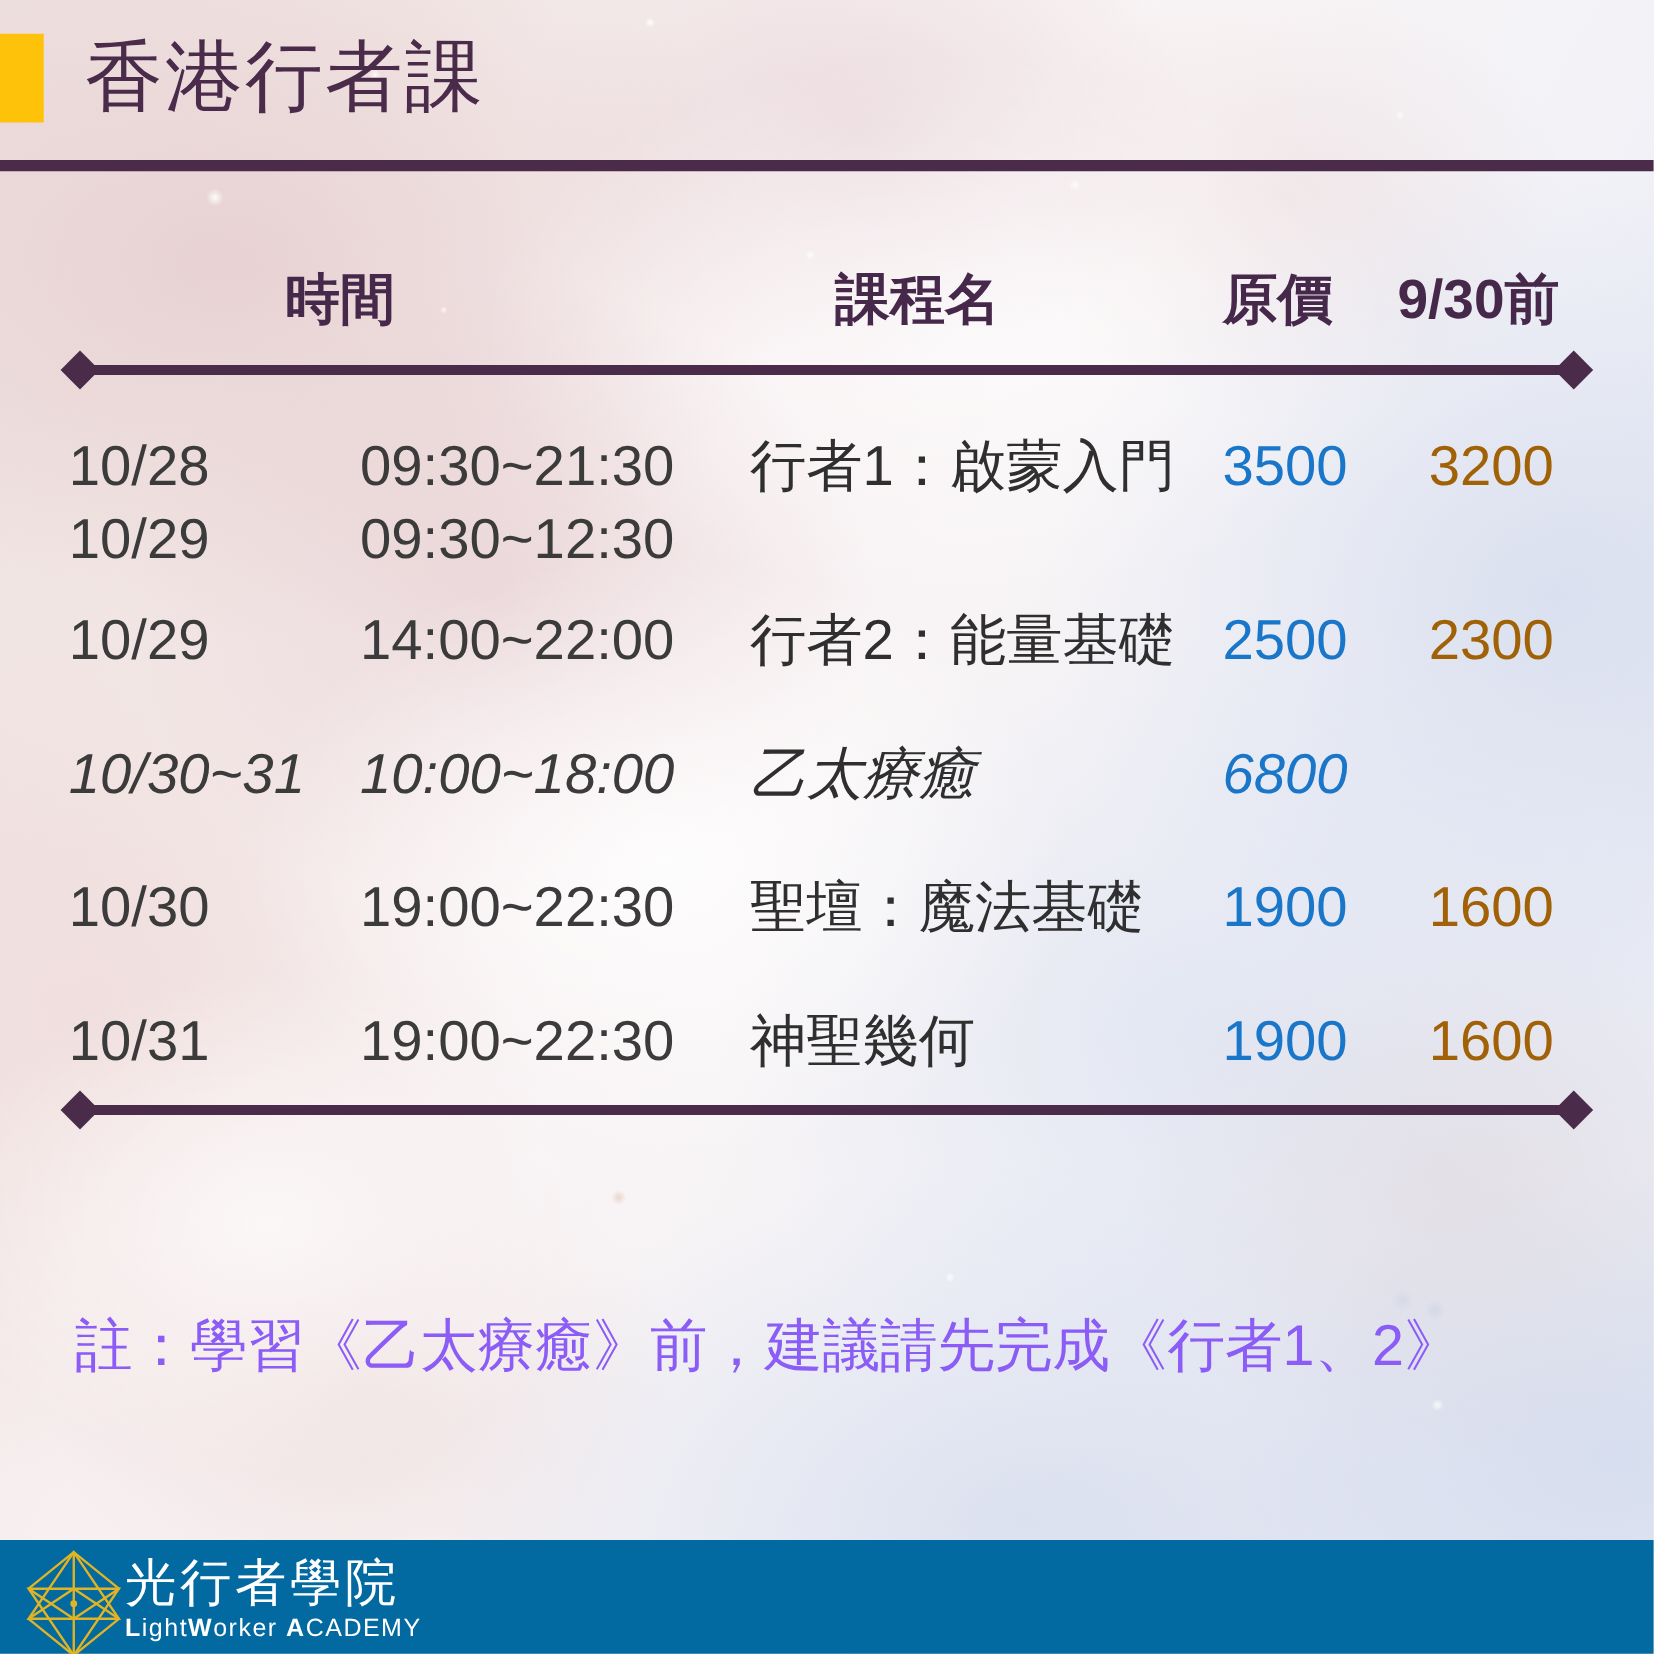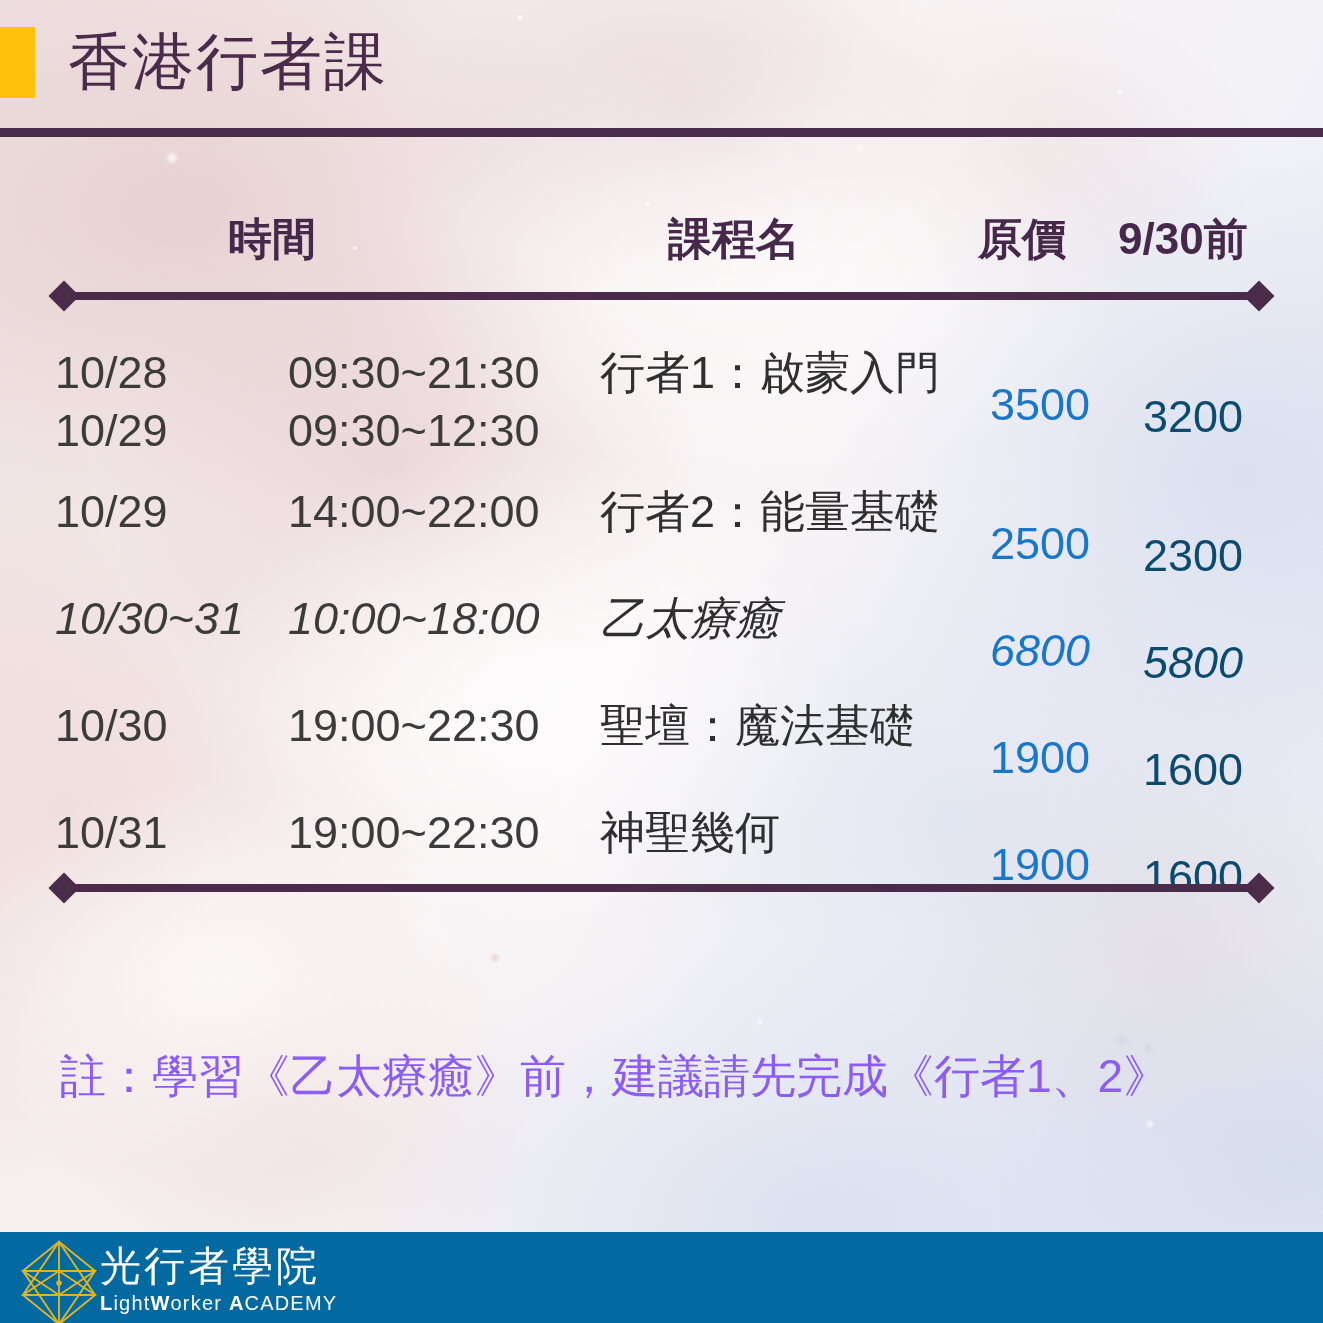--- a/index.html
+++ b/index.html
@@ -175,22 +175,22 @@
   .cell {
     position: absolute;
     font-size: 45px;
     line-height: 56px;
     color: #3b3b3b;
     white-space: nowrap;
   }
   .cell.date    { left: 55px;  top: 0; }
   .cell.time    { left: 288px; top: 0; }
   .cell.course  { left: 600px; top: 0; color: #2f2f2f; }
-  .cell.price   { left: 978px; top: 0; color: #1a76c8; width: 112px; text-align: right; margin-top: 32px; }
-  .cell.sale    { left: 1118px;top: 0; color: #0c4a6e; width: 150px; text-align: center; margin-top: 44px; }
+  .cell.price   { left: 978px; top: 0; color: #1a76c8; width: 112px; text-align: left; }
+  .cell.sale    { left: 1118px;top: 0; color: #a16207; width: 150px; text-align: center; }
 
   .cell .line2 {
     display: block;
     margin-top: 2px;
   }
 
   
   .note {
     position: absolute;
     left: 60px;
@@ -290,21 +290,20 @@
       <div class="cell course">行者2：能量基礎</div>
       <div class="cell price">2500</div>
       <div class="cell sale">2300</div>
     </div>
 
     <div class="row" style="top:455px;font-style:italic;">
       <div class="cell date">10/30~31</div>
       <div class="cell time">10:00~18:00</div>
       <div class="cell course">乙太療癒</div>
       <div class="cell price">6800</div>
-      <div class="cell sale">5800</div>
     </div>
 
     <div class="row" style="top:562px;">
       <div class="cell date">10/30</div>
       <div class="cell time">19:00~22:30</div>
       <div class="cell course">聖壇：魔法基礎</div>
       <div class="cell price">1900</div>
       <div class="cell sale">1600</div>
     </div>
 

